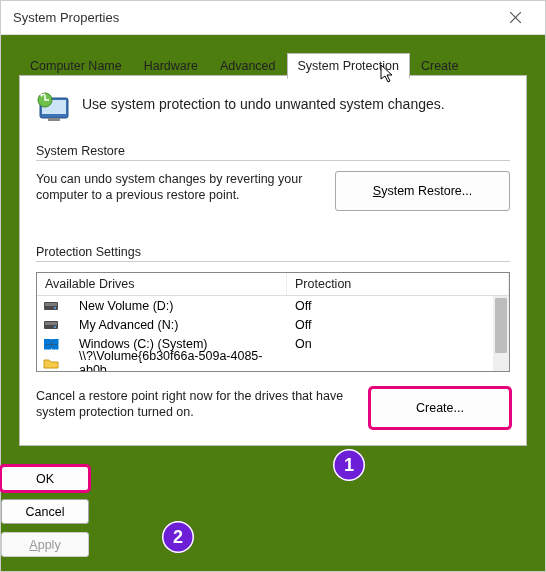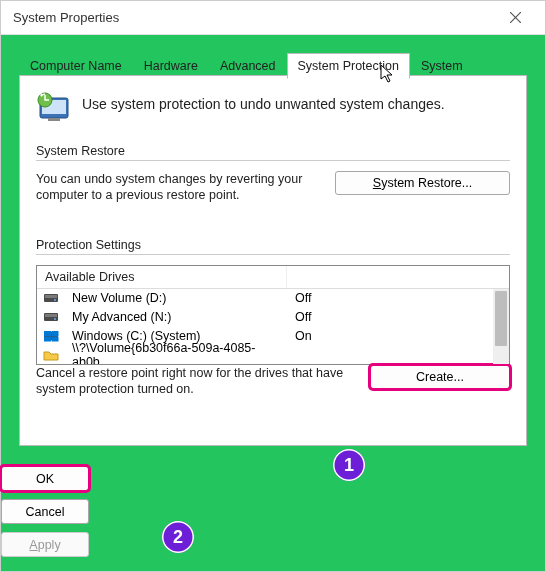--- a/index.html
+++ b/index.html
@@ -10,21 +10,21 @@
     background: #fff;
     width: 546px;
     height: 572px;
     overflow: hidden;
     position: relative;
   }
   .window {
     width: 546px;
     height: 572px;
     border: 1px solid #ccc;
-    background: #22c55e;
+    background: #4d7c0f;
     display: flex;
     flex-direction: column;
   }
   .titlebar {
     height: 34px;
     background: #fff;
     display: flex;
     align-items: center;
     justify-content: space-between;
     padding: 0 8px 0 12px;
@@ -109,34 +109,35 @@
     font-size: 12.5px;
     color: #222;
     flex: 1;
     line-height: 1.3;
   }
   .btn {
     background: #fdfdfd;
     border: 1px solid #a7a7a7;
     font-family: inherit;
     font-size: 12.5px;
-    padding: 4px 0;
+    padding: 12px 0;
     border-radius: 3px;
     cursor: default;
     text-align: center;
   }
   .btn-wide { width: 175px; }
   .btn-std { width: 88px; height: 25px; padding: 0; }
   .drive-table {
     border: 1px solid #888;
     background: #fff;
     height: 100px;
     overflow: hidden;
     display: flex;
     flex-direction: column;
+    margin-bottom: 16px;
   }
   .drive-head {
     display: flex;
     background: #fff;
     border-bottom: 1px solid #ddd;
   }
   .drive-head .col {
     padding: 4px 8px;
     font-size: 12.5px;
     color: #222;
@@ -146,21 +147,21 @@
     flex: 1;
     overflow-y: auto;
     position: relative;
   }
   .drive-row {
     display: flex;
     align-items: center;
     height: 19px;
     font-size: 12.5px;
   }
-  .col-drive { width: 250px; display: flex; align-items: center; gap: 13px; padding-left: 6px; }
+  .col-drive { width: 250px; display: flex; align-items: center; gap: 20px; padding-left: 6px; }
   .col-prot { flex: 1; padding-left: 8px; }
   .drive-icon {
     width: 16px;
     height: 12px;
     display: inline-block;
     flex-shrink: 0;
   }
   .drive-icon svg { display: block; }
   .scrollbar-fake {
     position: absolute;
@@ -229,21 +230,21 @@
         <line x1="11" y1="0" x2="0" y2="11" stroke="#555" stroke-width="1.2"></line>
       </svg>
     </div>
   </div>
 
   <div class="tab-area">
     <div class="tab">Computer Name</div>
     <div class="tab">Hardware</div>
     <div class="tab">Advanced</div>
     <div class="tab selected">System Protection</div>
-    <div class="tab">System</div>
+    <div class="tab">Create</div>
   </div>
 
   <div class="tab-panel">
 
     <div class="intro-row">
       <div class="intro-icon">
         <svg width="36" height="36" viewBox="0 0 36 36">
           <rect x="4" y="8" width="28" height="20" rx="2" fill="#3a72b5" stroke="#24508a"></rect>
           <rect x="6" y="10" width="24" height="14" fill="#cde3f7"></rect>
           <rect x="12" y="28" width="12" height="3" fill="#888"></rect>
@@ -262,20 +263,21 @@
       <button class="btn btn-wide"><span style="text-decoration:underline">S</span><span>ystem Restore...</span></button>
     </div>
 
     <div style="height:12px"></div>
 
     <div class="group-hdr">Protection Settings</div>
 
     <div class="drive-table">
       <div class="drive-head">
         <div class="col" style="width:250px">Available Drives</div>
+        <div class="col" style="flex:1">Protection</div>
       </div>
       <div class="drive-body">
         <div id="drive-rows">
             <div class="drive-row">
               <div class="col-drive">
                 <span class="drive-icon">
                   <svg width="16" height="12">
                     <rect x="1" y="2" width="14" height="8" rx="1" fill="#4a4a4a"></rect>
                     <rect x="2" y="3" width="12" height="3" fill="#7a7a7a"></rect>
                     <circle cx="12" cy="8" r="1" fill="#5fb0ff"></circle>

